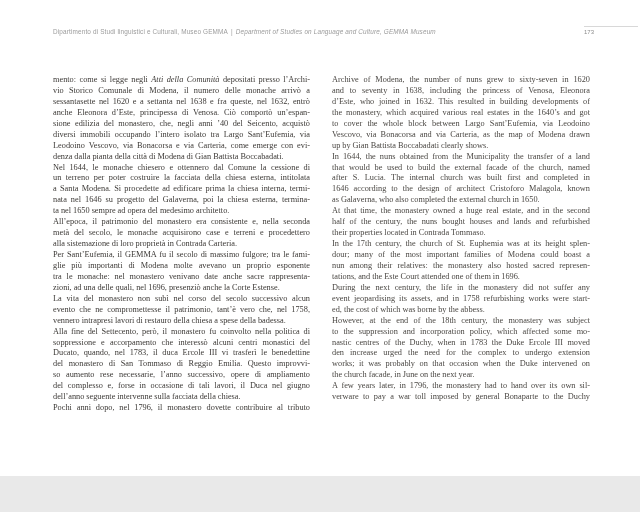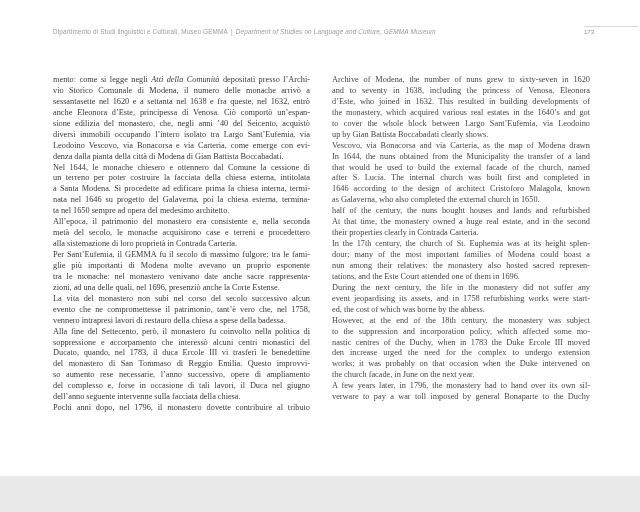--- a/index.html
+++ b/index.html
@@ -121,30 +121,30 @@
         <div class="tline just">del complesso e, forse in occasione di tali lavori, il Duca nel giugno</div>
         <div class="tline">dell’anno seguente intervenne sulla facciata della chiesa.</div>
         <div class="tline just">Pochi anni dopo, nel 1796, il monastero dovette contribuire al tributo</div>
       </div>
     <div class="col col-en">
         <div class="tline just">Archive of Modena, the number of nuns grew to sixty-seven in 1620</div>
         <div class="tline just">and to seventy in 1638, including the princess of Venosa, Eleonora</div>
         <div class="tline just">d’Este, who joined in 1632. This resulted in building developments of</div>
         <div class="tline just">the monastery, which acquired various real estates in the 1640’s and got</div>
         <div class="tline just">to cover the whole block between Largo Sant’Eufemia, via Leodoino</div>
+        <div class="tline just">Vescovo, via Bonacorsa and via Carteria, as the map of Modena drawn</div>
         <div class="tline">up by Gian Battista Boccabadati clearly shows.</div>
-        <div class="tline just">Vescovo, via Bonacorsa and via Carteria, as the map of Modena drawn</div>
         <div class="tline just">In 1644, the nuns obtained from the Municipality the transfer of a land</div>
         <div class="tline just">that would be used to build the external facade of the church, named</div>
         <div class="tline just">after S. Lucia. The internal church was built first and completed in</div>
         <div class="tline just">1646 according to the design of architect Cristoforo Malagola, known</div>
         <div class="tline">as Galaverna, who also completed the external church in 1650.</div>
+        <div class="tline just">At that time, the monastery owned a huge real estate, and in the second</div>
         <div class="tline just">half of the century, the nuns bought houses and lands and refurbished</div>
-        <div class="tline just">At that time, the monastery owned a huge real estate, and in the second</div>
-        <div class="tline">their properties clearly in Contrada Carteria.</div>
+        <div class="tline">their properties located in Contrada Tommaso.</div>
         <div class="tline just">In the 17th century, the church of St. Euphemia was at its height splen-</div>
         <div class="tline just">dour; many of the most important families of Modena could boast a</div>
         <div class="tline just">nun among their relatives: the monastery also hosted sacred represen-</div>
         <div class="tline">tations, and the Este Court attended one of them in 1696.</div>
         <div class="tline just">During the next century, the life in the monastery did not suffer any</div>
         <div class="tline just">event jeopardising its assets, and in 1758 refurbishing works were start-</div>
         <div class="tline">ed, the cost of which was borne by the abbess.</div>
         <div class="tline just">However, at the end of the 18th century, the monastery was subject</div>
         <div class="tline just">to the suppression and incorporation policy, which affected some mo-</div>
         <div class="tline just">nastic centres of the Duchy, when in 1783 the Duke Ercole III moved</div>

